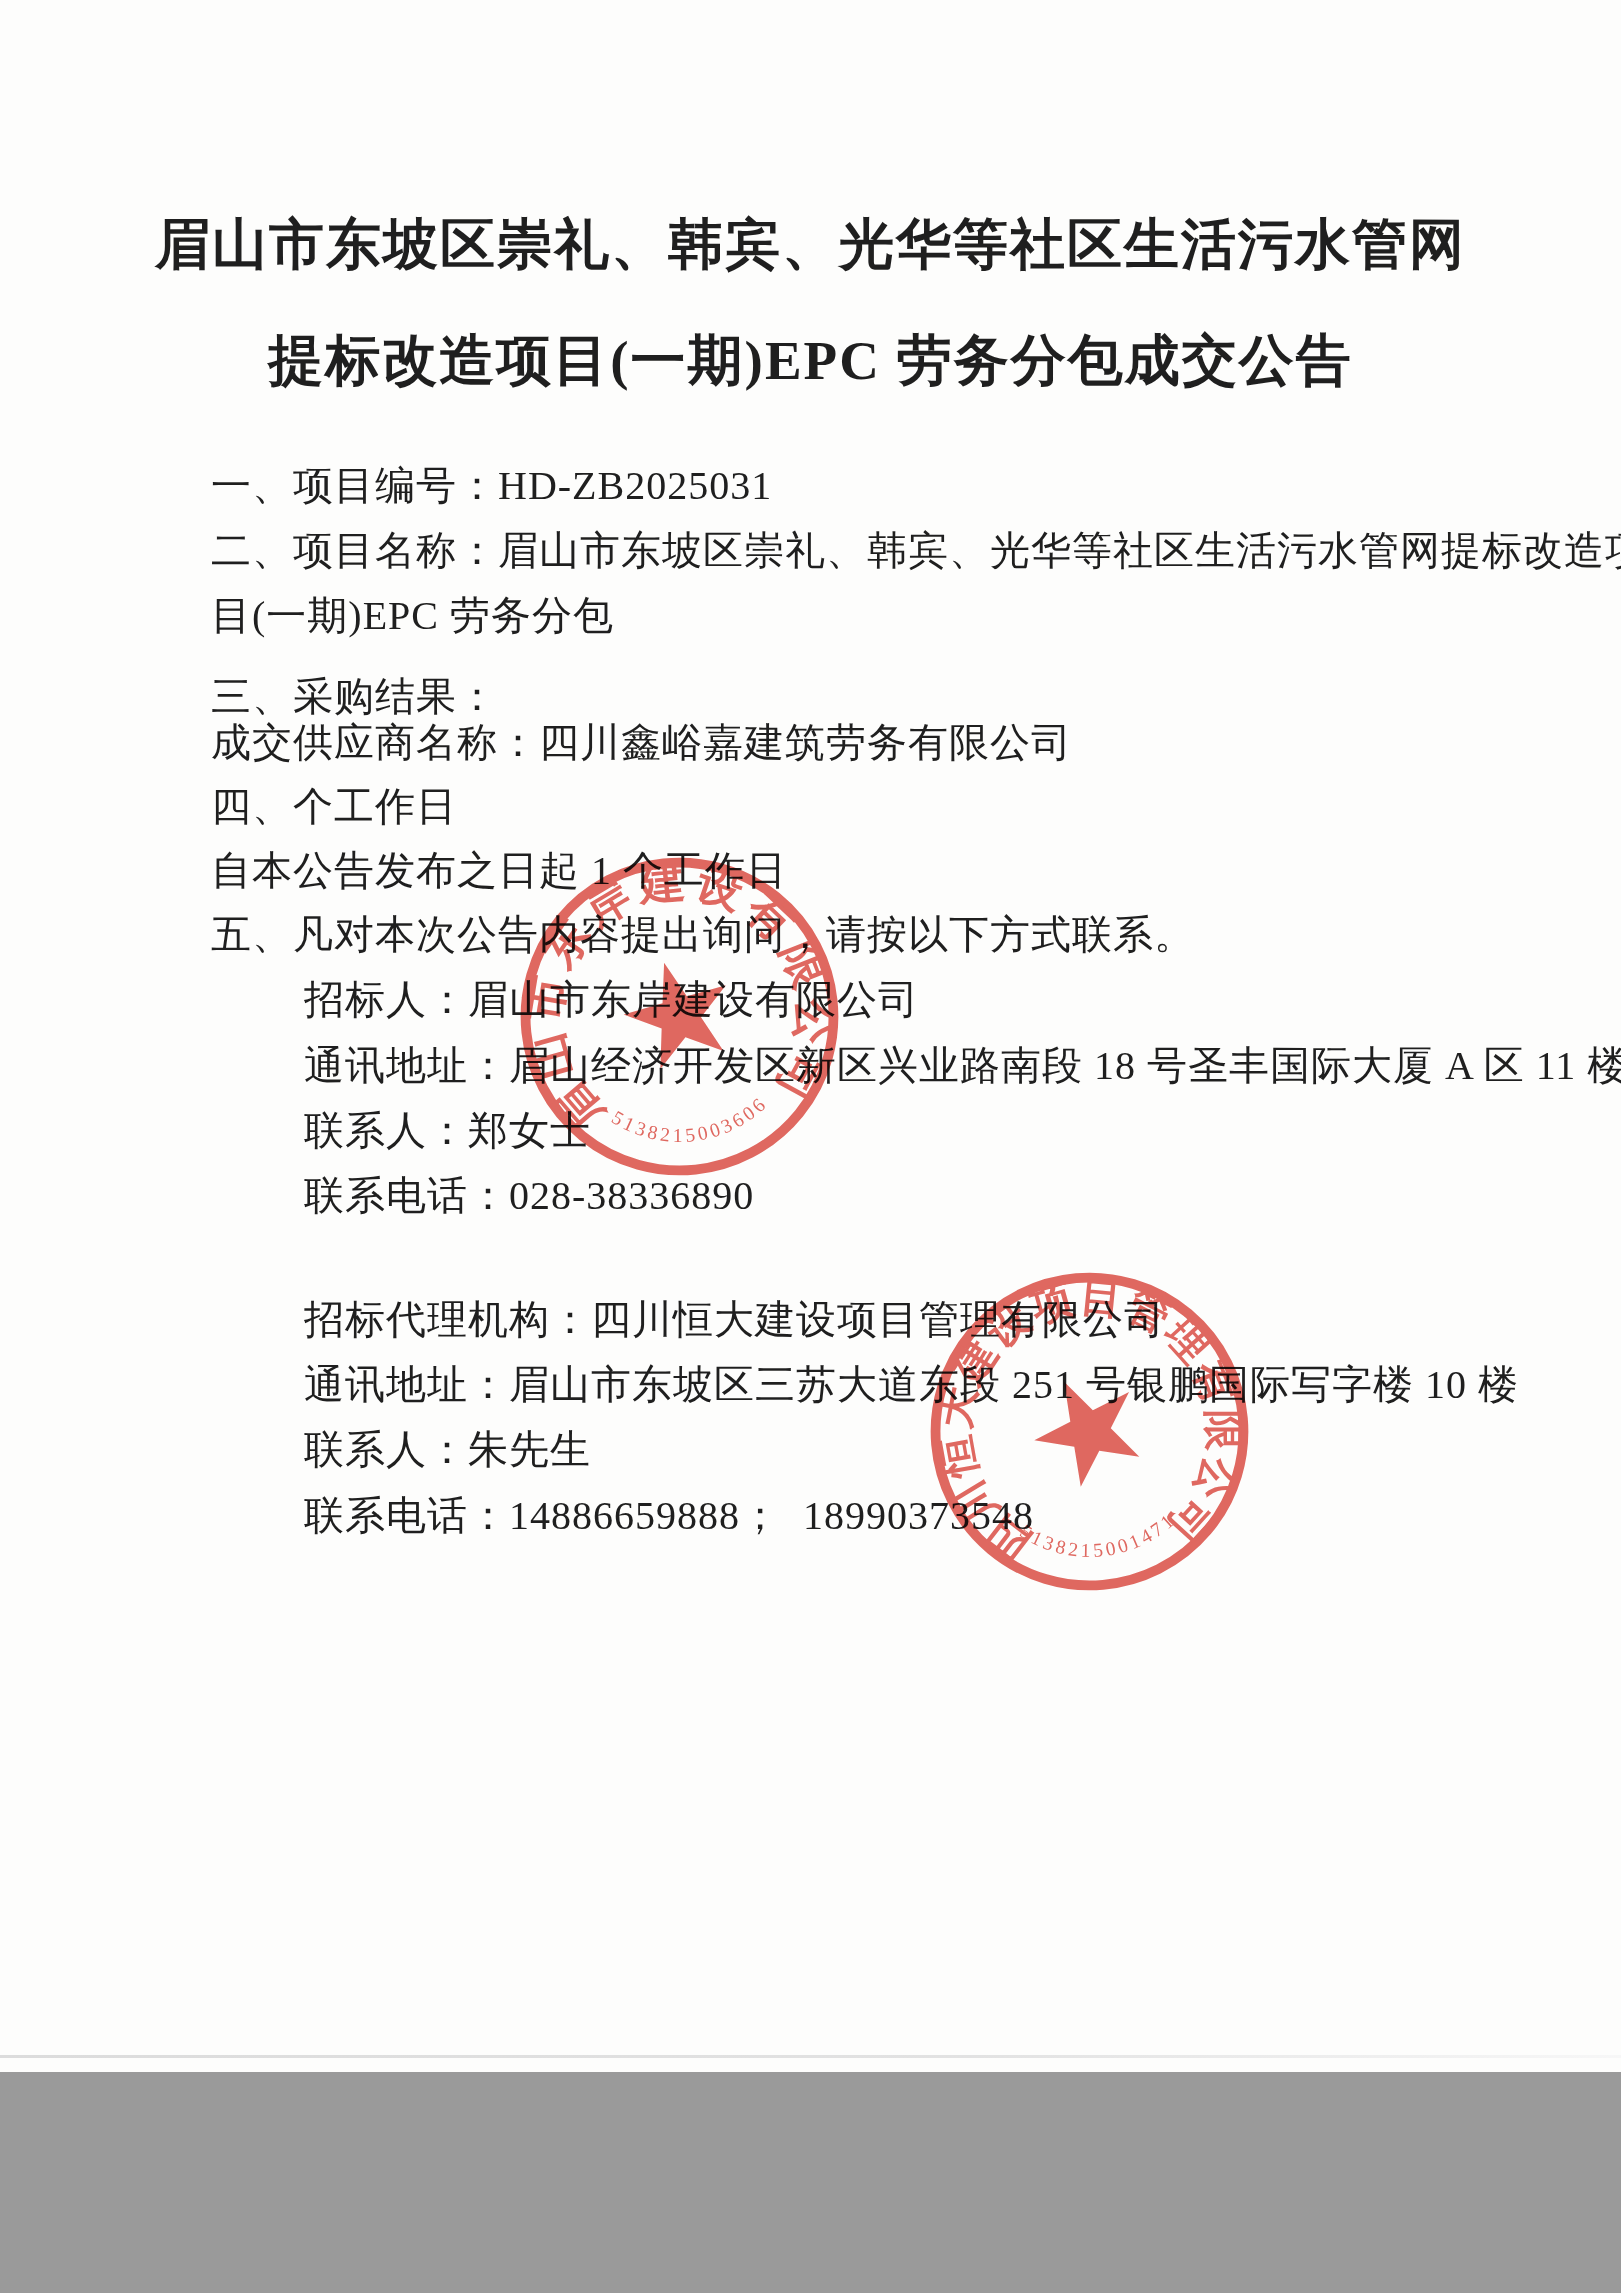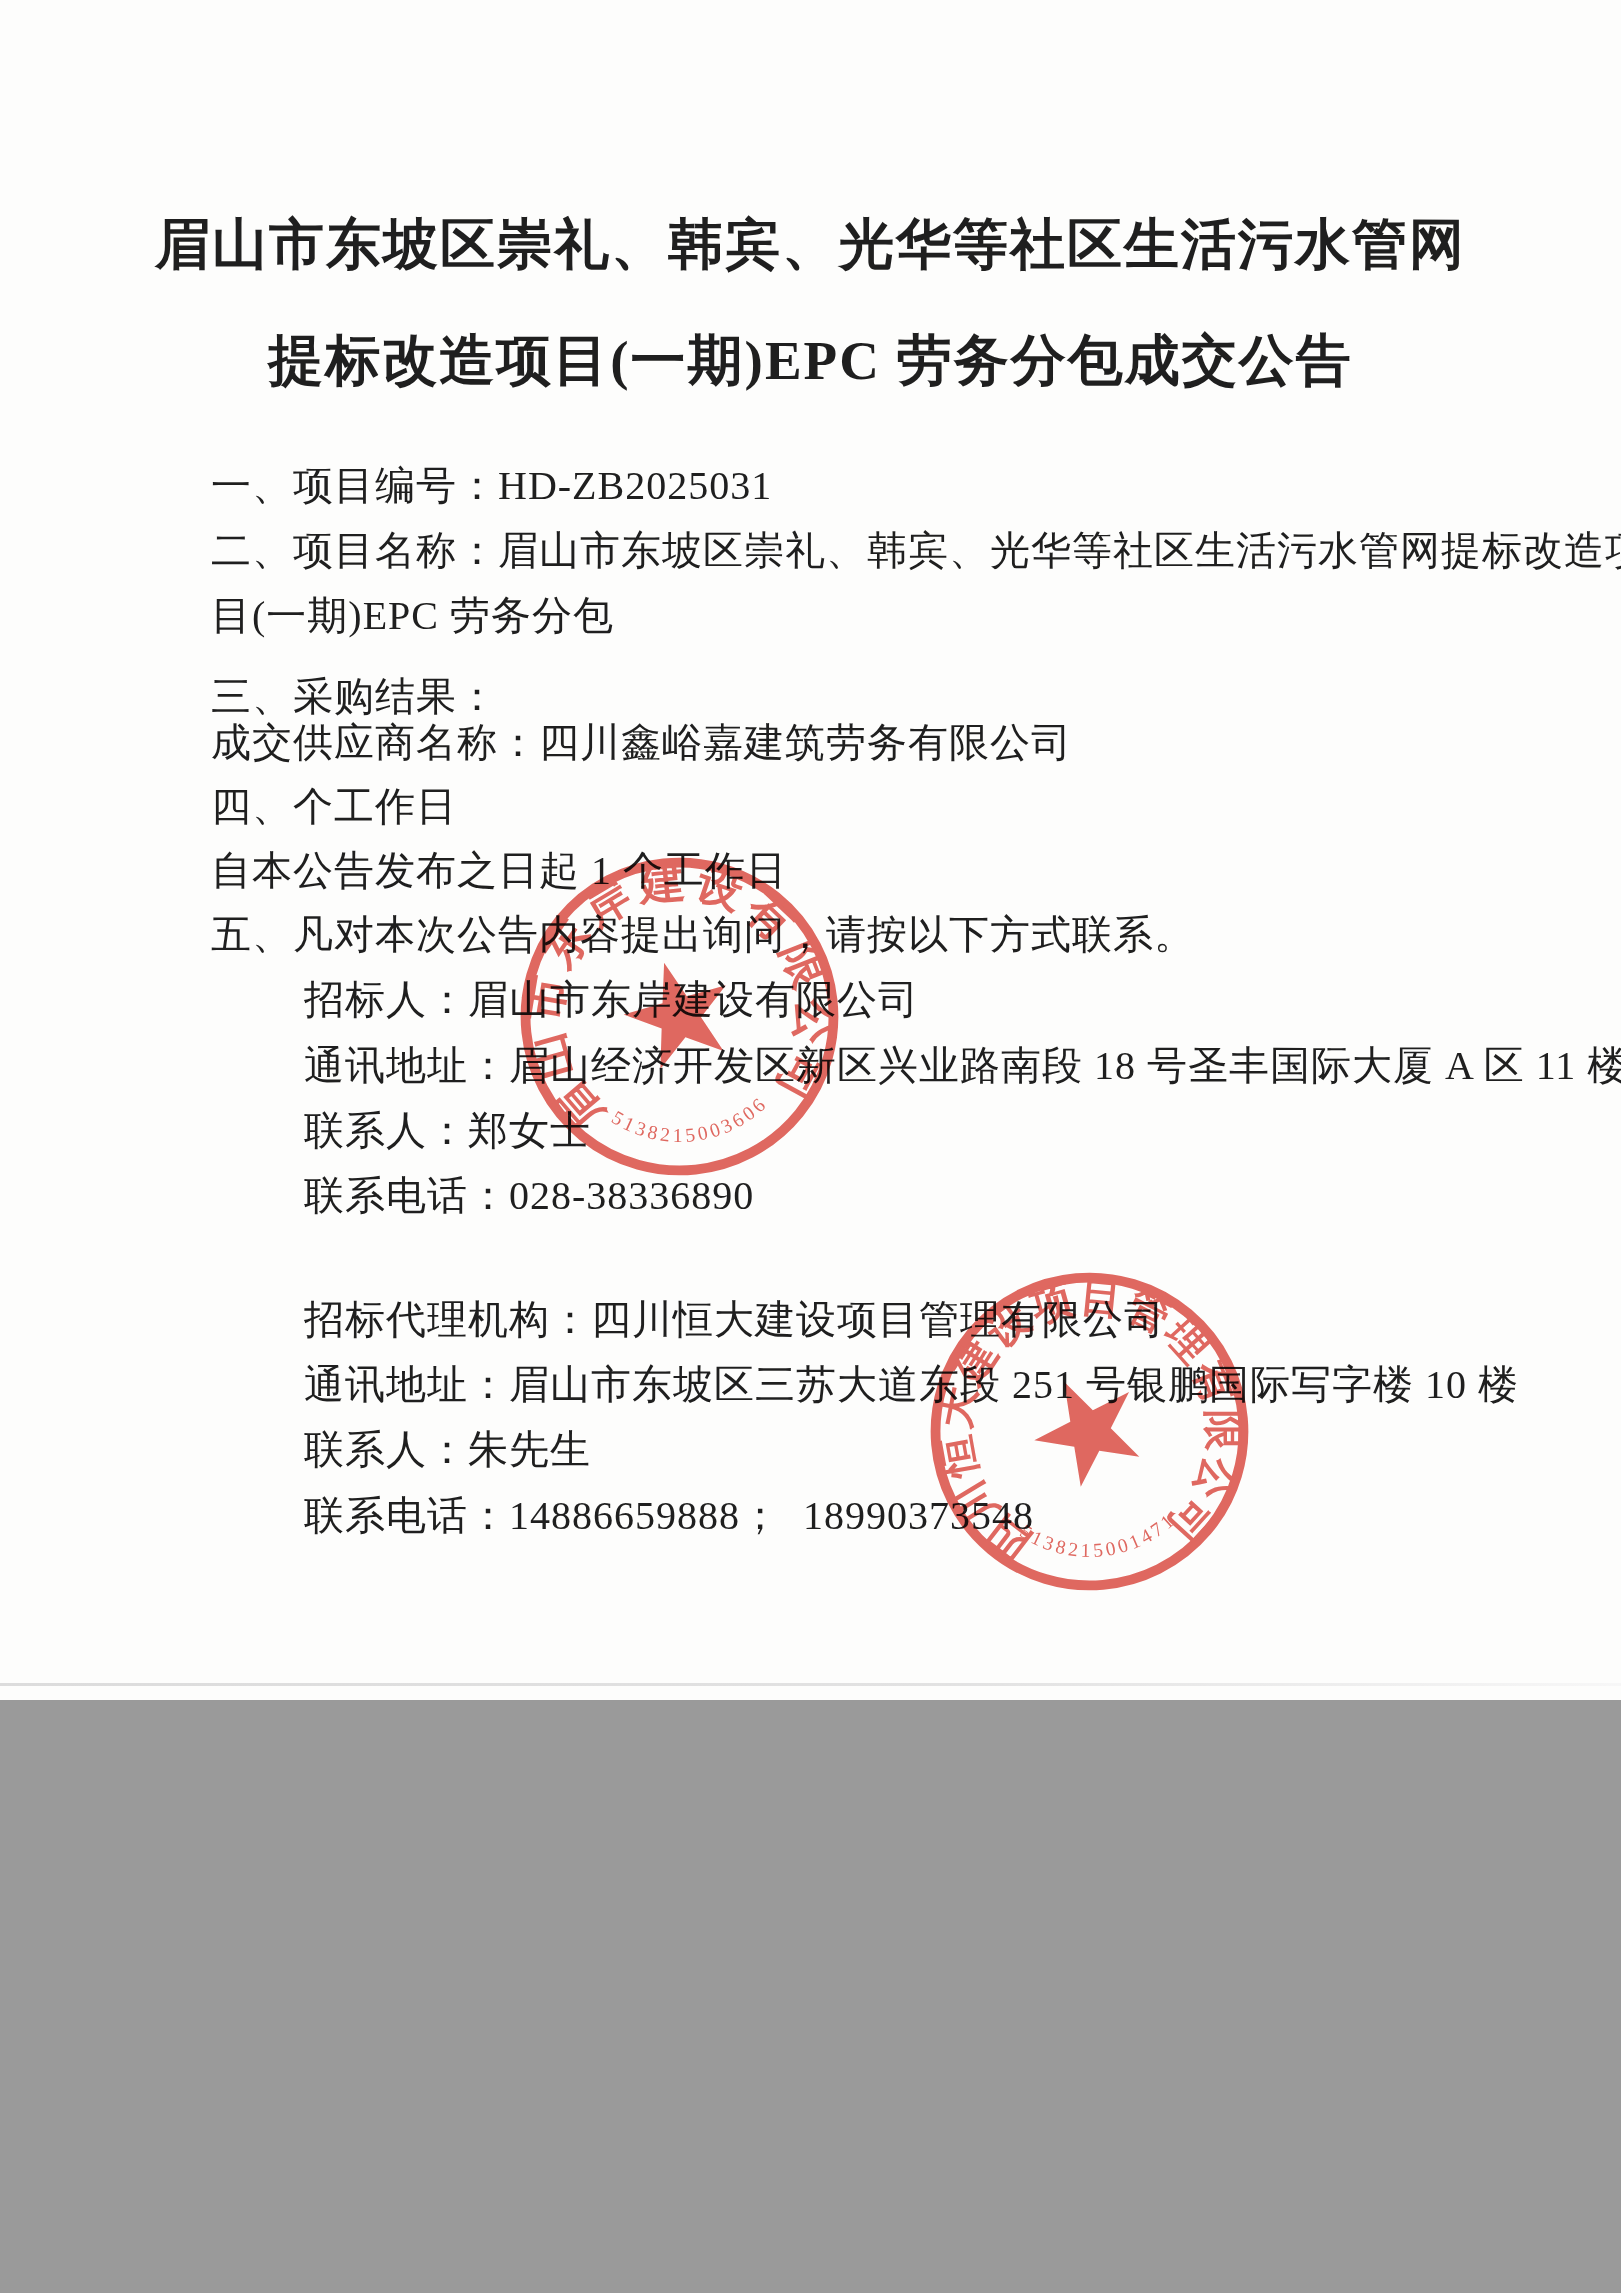--- a/index.html
+++ b/index.html
@@ -1,18 +1,18 @@
 <!DOCTYPE html>
 <html><head>
 <meta charset="utf-8">
 <style>
   html,body{margin:0;padding:0;background:#9a9a9a;}
   .page{
     position:relative;
-    width:1621px;height:1700px;
+    width:1621px;height:2072px;
     margin:0 auto;
     background:#fdfdfc;
     overflow:hidden;
     font-family:"Liberation Serif","DejaVu Serif",serif;
     color:#1f1f1f;
   }
   .doc-line{
     position:absolute;
     left:211px;
     font-size:40px;

